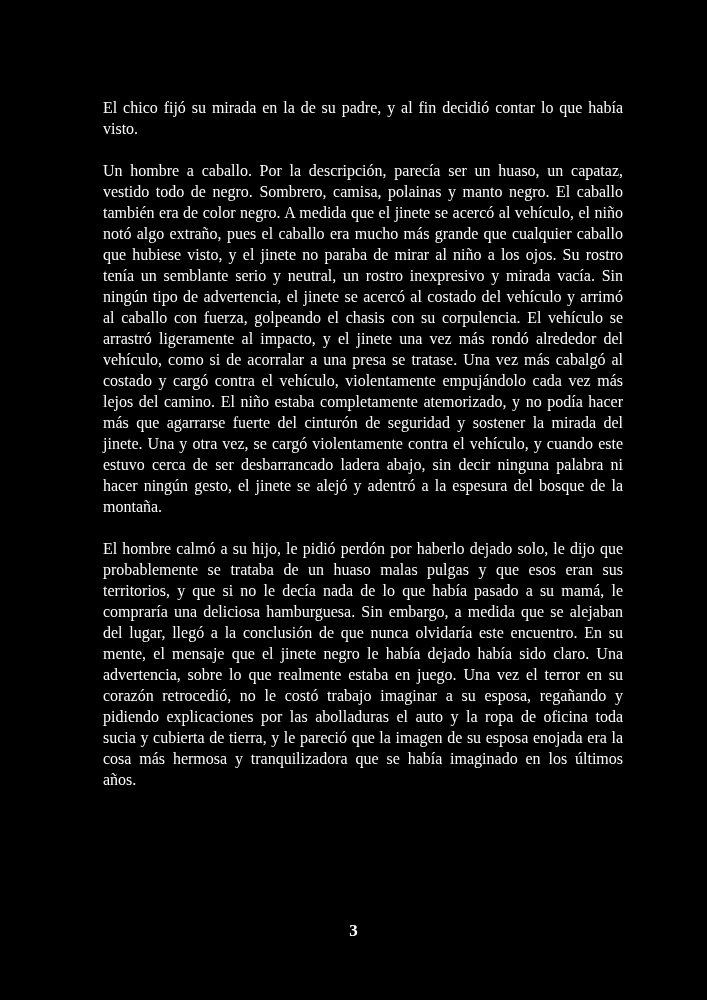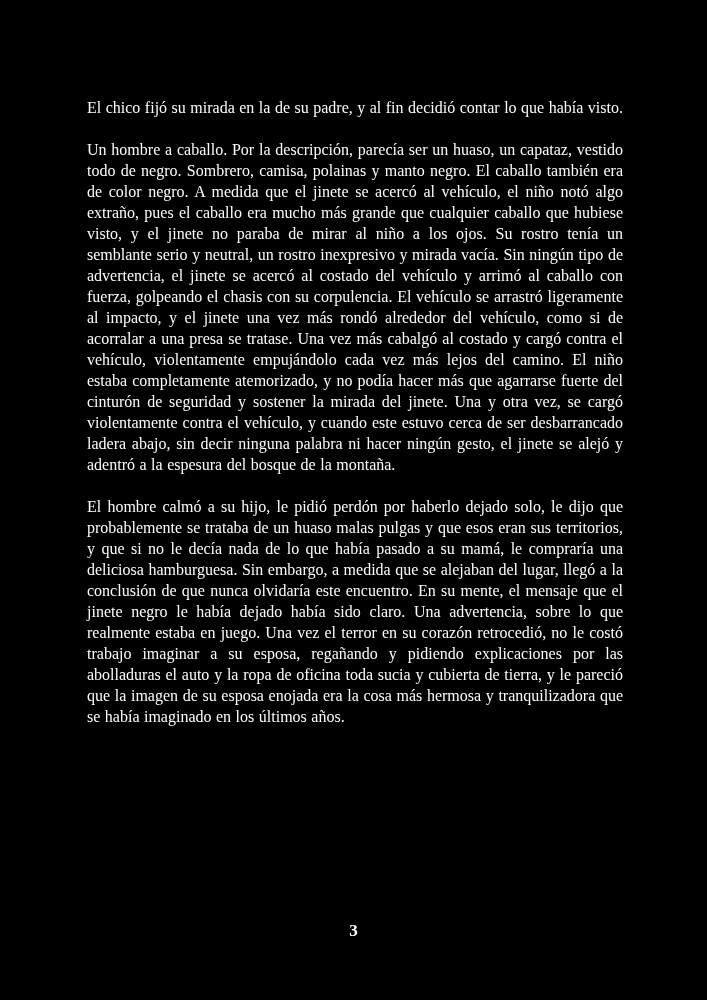--- a/index.html
+++ b/index.html
@@ -19,21 +19,21 @@
     position: absolute;
     left: 87px;
     top: 97px;
     width: 536px;
     color: #fdfdfd;
     font-size: 16px;
     line-height: 21px;
     text-align: justify;
   }
   .text-block p {
-    margin: 0 0 21px 0;
+    margin: 0 0 21px 16px;
     padding: 0;
     word-spacing: 0.5px;
   }
   .page-number {
     position: absolute;
     left: 0;
     right: 0;
     top: 920px;
     text-align: center;
     color: #fdfdfd;

